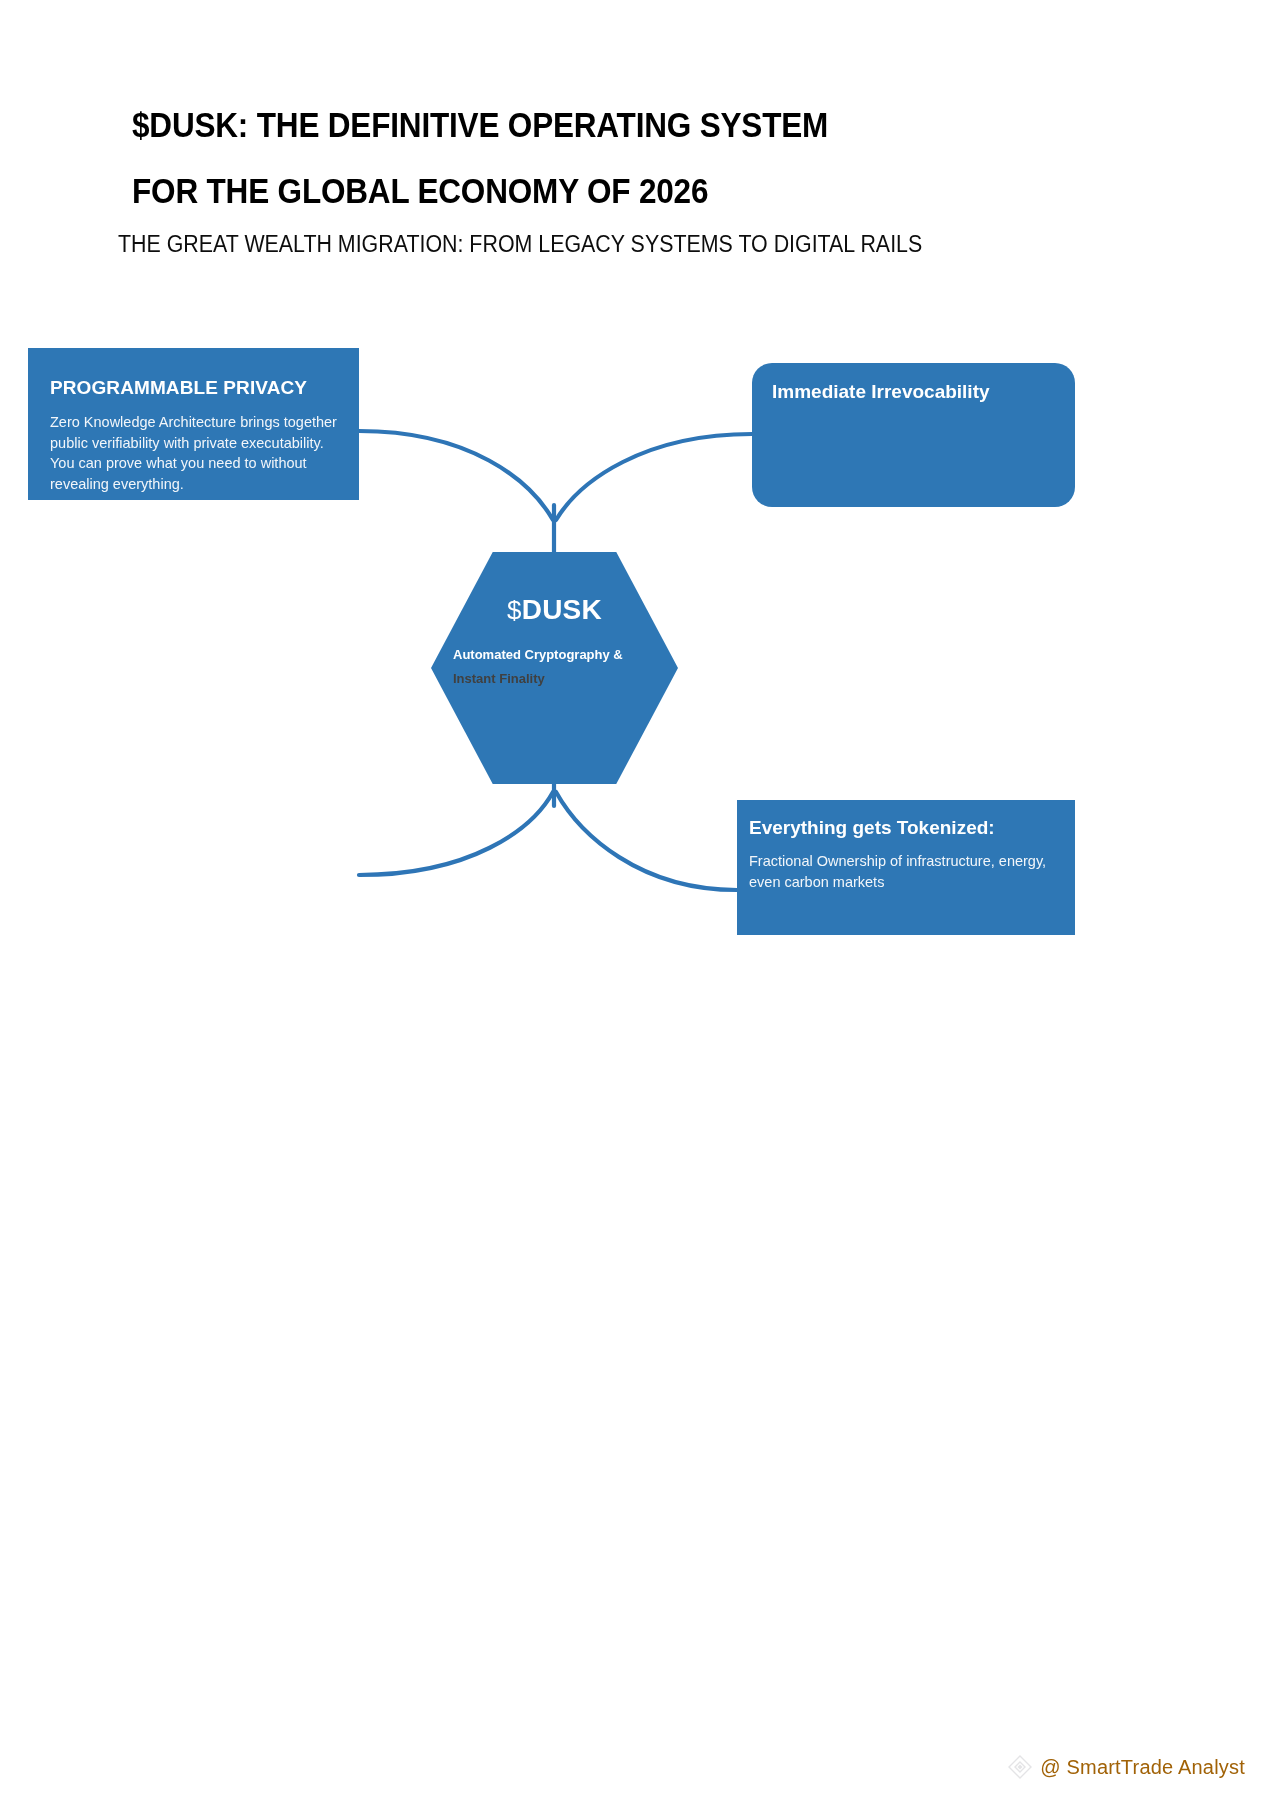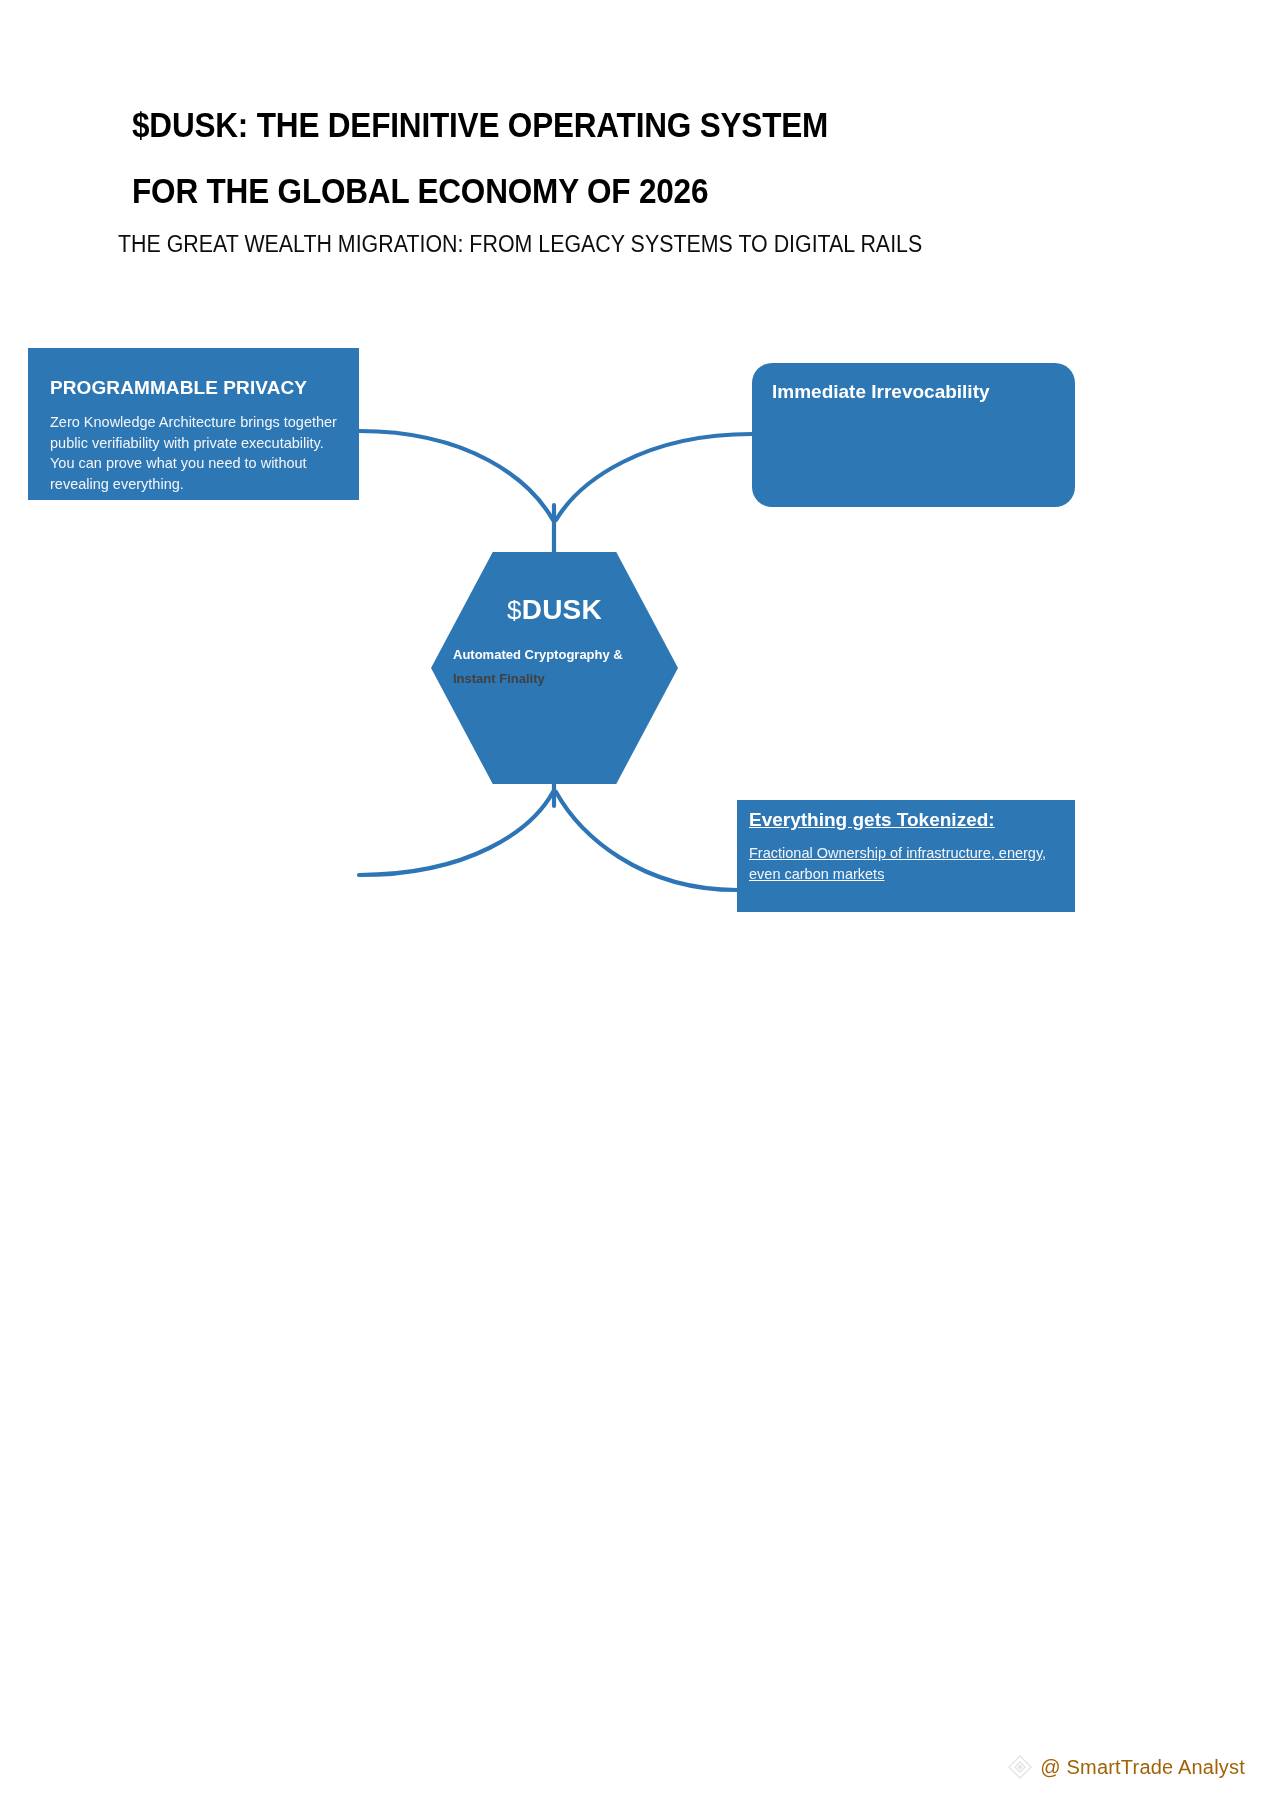--- a/index.html
+++ b/index.html
@@ -63,21 +63,21 @@
   #card-tr{left:752px;top:363px;width:323px;height:144px;padding:17px 22px 0 20px;border-radius:20px;}
   #card-tr .c-title{font-size:19px;line-height:24px;}
   #card-tr .c-body{font-size:14.5px;line-height:20.5px;margin-top:12px;}
 
   
   #card-bl{left:28px;top:790px;width:331px;height:148px;padding:17px 20px 0 18px;}
   #card-bl .c-title{font-size:19px;line-height:24px;}
   #card-bl .c-body{font-size:14.5px;line-height:20.5px;margin-top:12px;}
 
   
-  #card-br{left:737px;top:800px;width:338px;height:112px;padding:8px 22px 0 12px;text-decoration:underline;}
+  #card-br{left:737px;top:800px;width:338px;height:135px;padding:16px 22px 0 12px;}
   #card-br .c-title{font-size:19px;line-height:24px;}
   #card-br .c-body{font-size:14.5px;line-height:20.5px;margin-top:11px;}
 
   
   .hex-wrap{
     position:absolute;left:431px;top:544px;width:247px;height:232px;margin-top:8px;
   }
   .hex{
     position:absolute;inset:0;
     background:#2E77B5;

